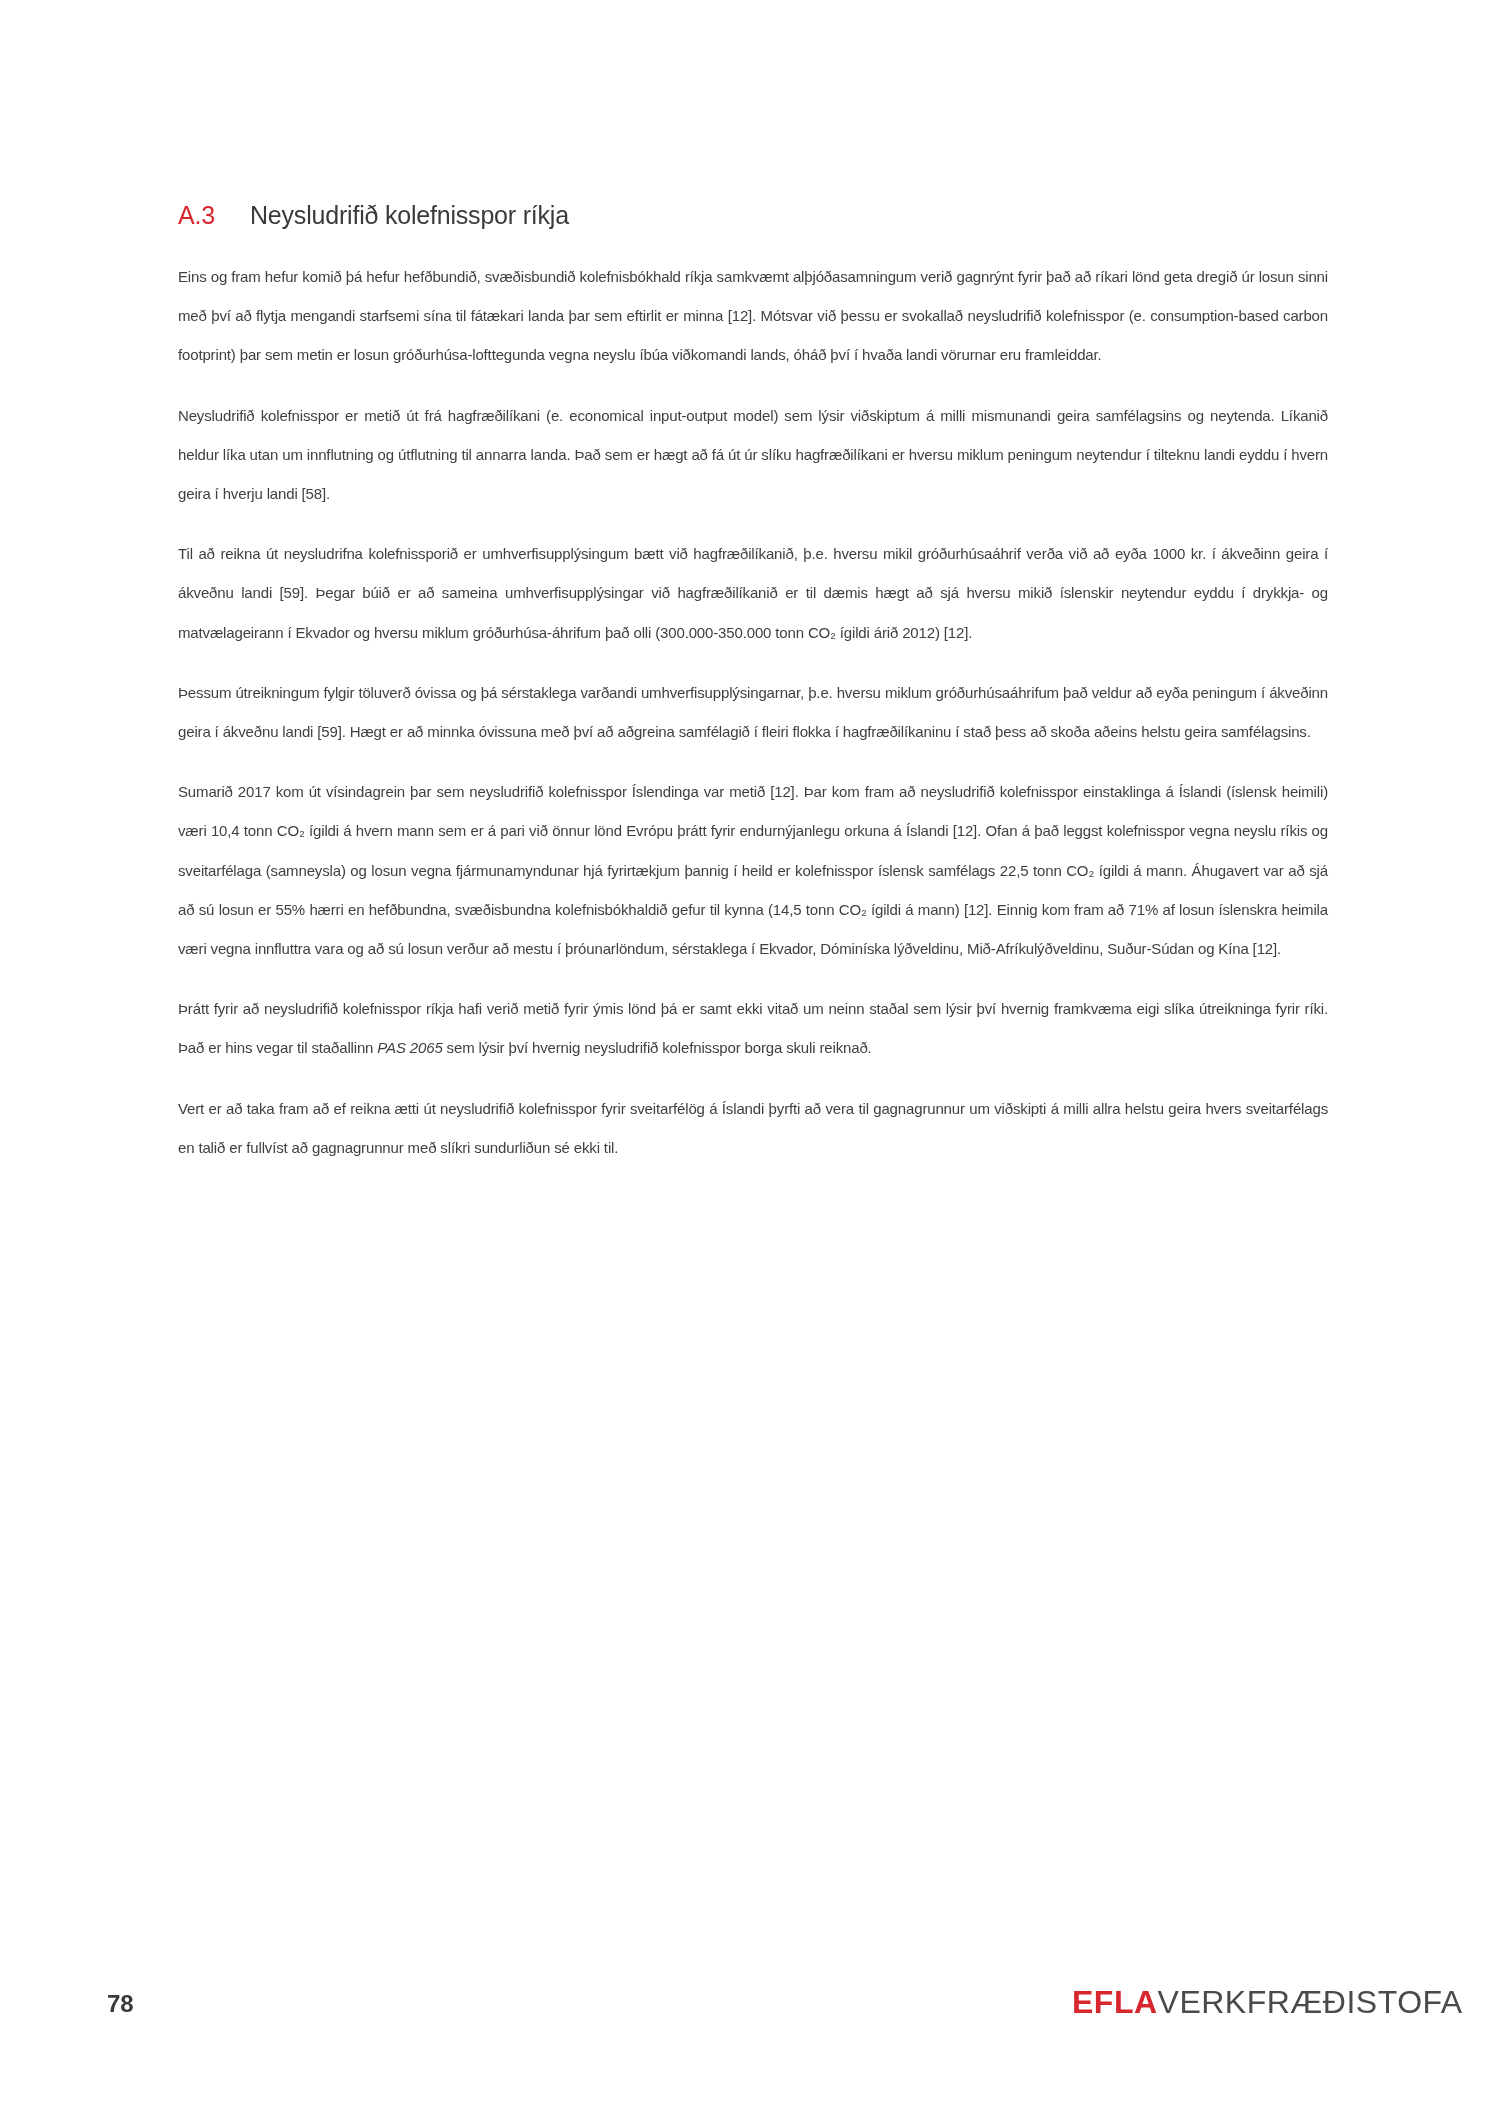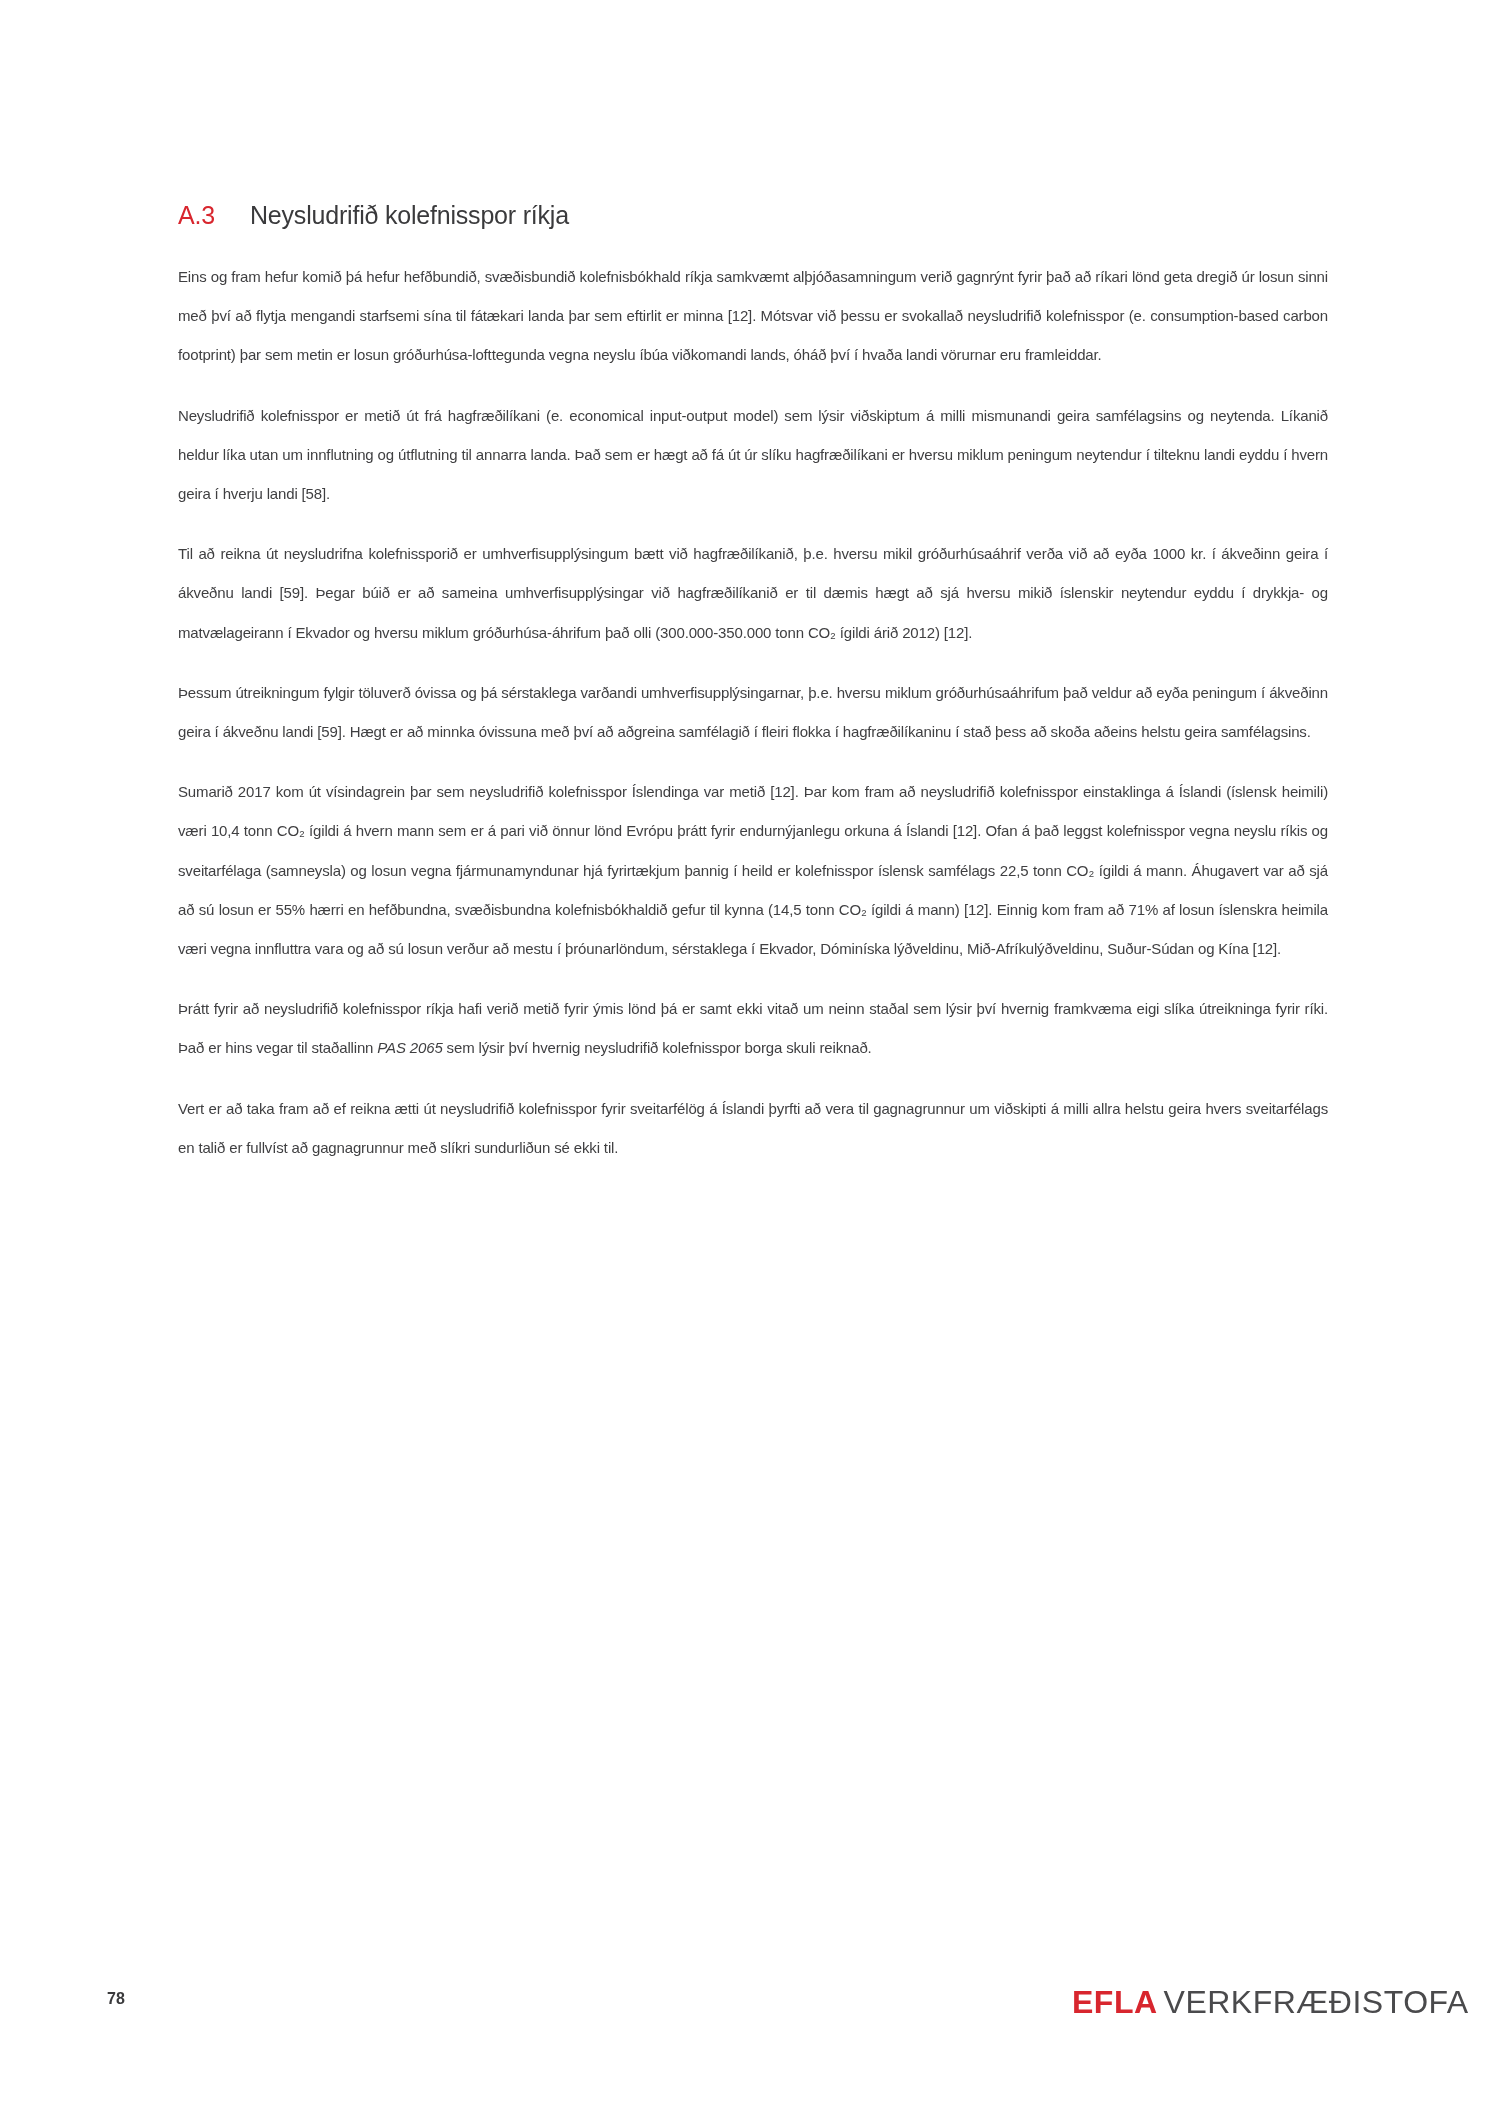--- a/index.html
+++ b/index.html
@@ -4,24 +4,24 @@
 <style>
   html, body { margin: 0; padding: 0; background: #ffffff; }
   body { width: 1500px; height: 2122px; position: relative; overflow: hidden;
          font-family: "Liberation Sans", "DejaVu Sans", sans-serif; color: #3f3f41; }
   .page { position: absolute; left: 0; top: 0; width: 1500px; height: 2122px; }
   .heading { position: absolute; left: 178px; top: 180px; font-size: 25px; font-weight: normal; color: #3a3a3c; letter-spacing: -0.2px; }
   .heading .num { color: #d8262e; display: inline-block; width: 72px; }
   .body { position: absolute; left: 178px; top: 257px; width: 1150px; }
   .body p { margin: 0 0 21px 0; font-size: 15px; line-height: 39.2px; text-align: justify; letter-spacing: -0.15px; }
   .body p em { font-style: italic; }
-  .footer-page { position: absolute; left: 107px; top: 1990px; font-size: 16px; font-weight: bold; color: #3a3a3c; }
+  .footer-page { position: absolute; left: 107px; top: 1990px; font-size: 24px; font-weight: bold; color: #3a3a3c; }
   .footer-logo { position: absolute; left: 1072px; top: 1984px; font-size: 32px; white-space: nowrap; }
   .footer-logo .brand { color: #d8262e; font-weight: bold; letter-spacing: 0.5px; }
-  .footer-logo .sub { color: #4a4a4c; font-weight: normal; margin-left: 6px; letter-spacing: 0.5px; }
+  .footer-logo .sub { color: #4a4a4c; font-weight: normal; letter-spacing: 0.5px; }
 </style>
 </head>
 <body>
 
 <div class="page">
 
   <h2 class="heading">
     <span class="num">A.3</span><span>Neysludrifið kolefnisspor ríkja</span>
   </h2>
 

